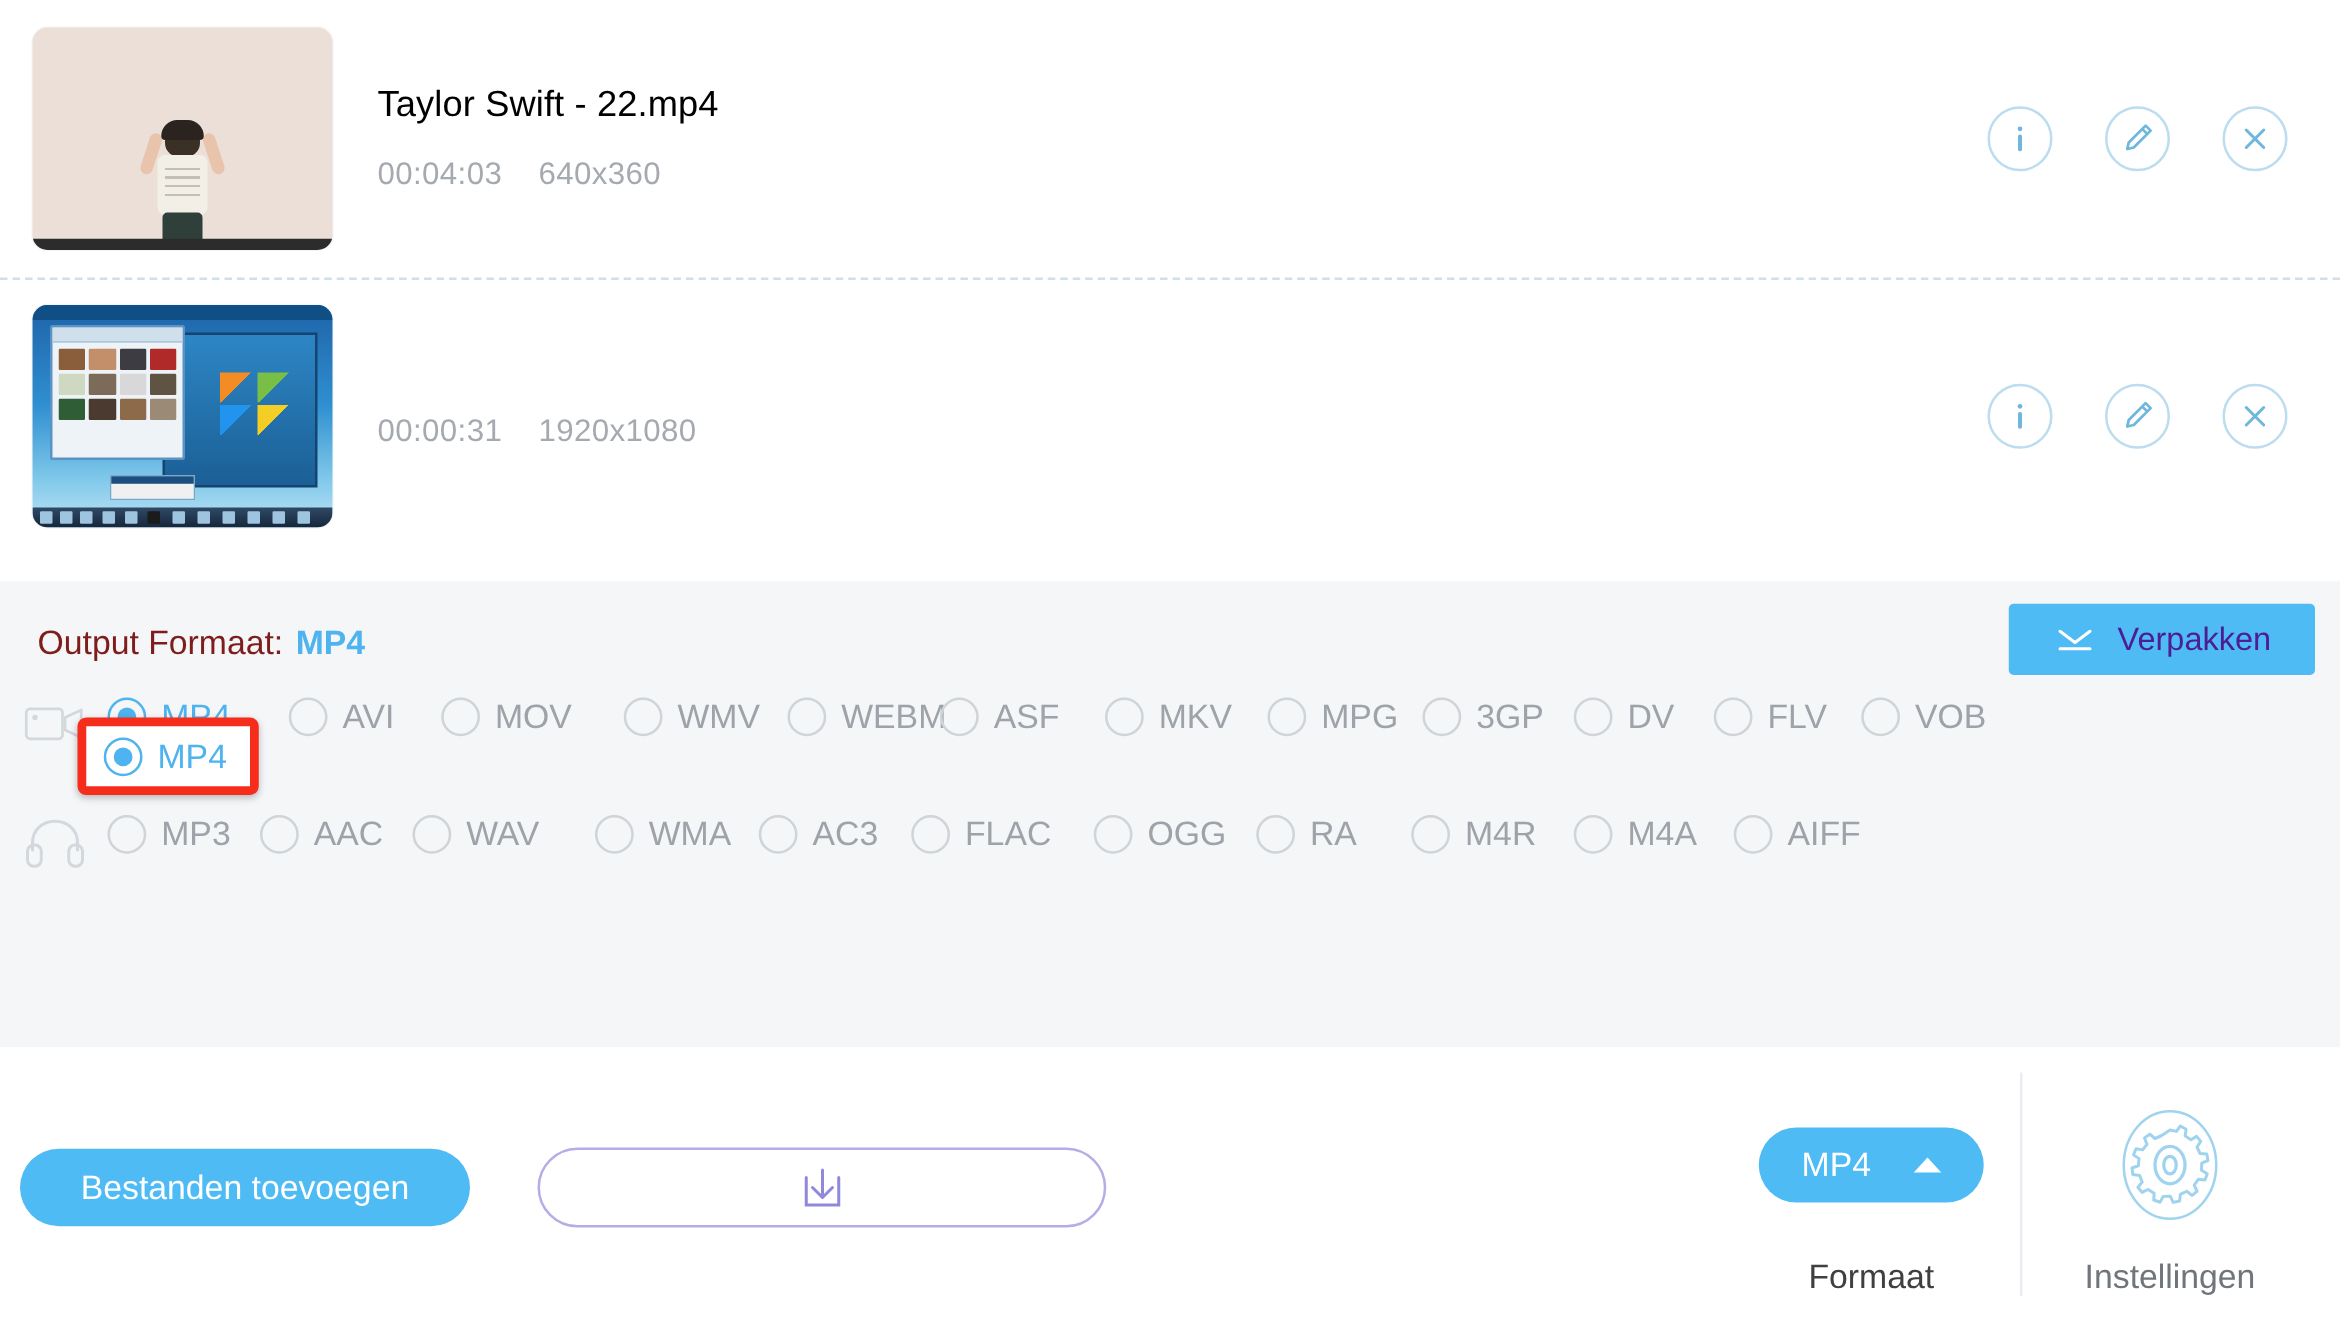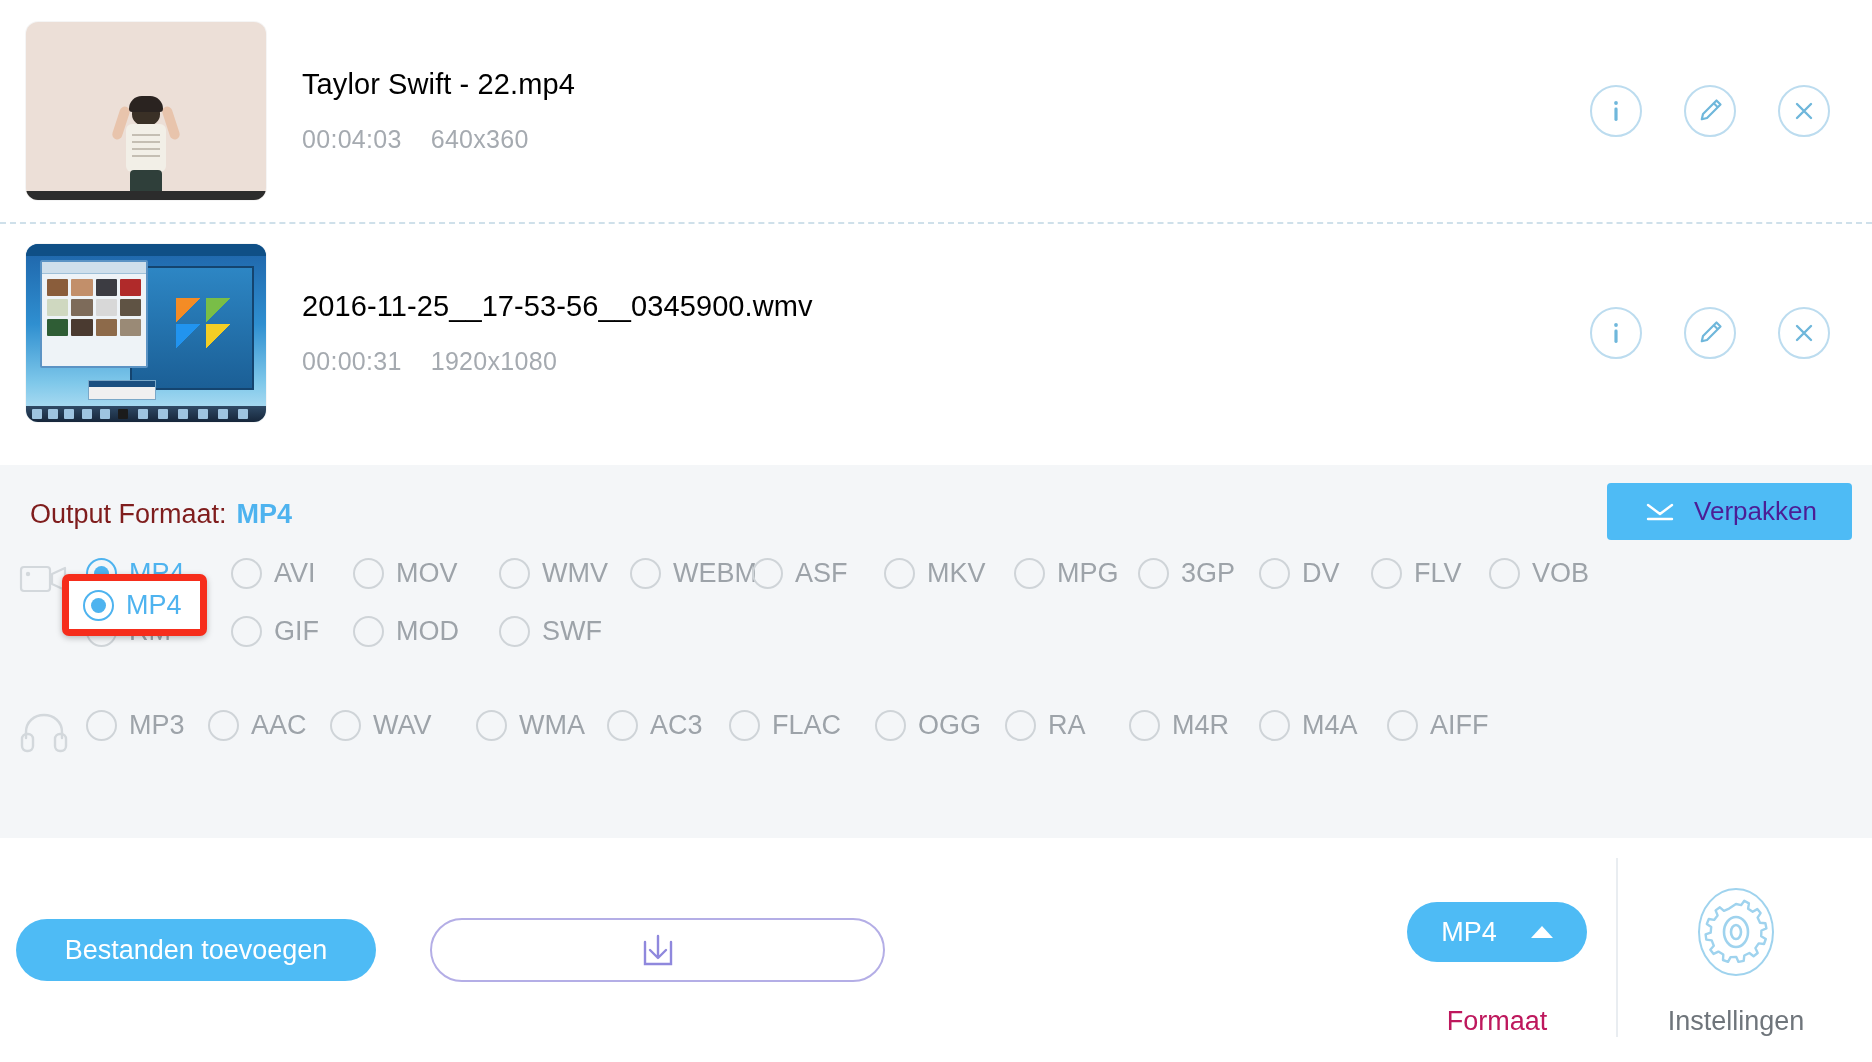--- a/index.html
+++ b/index.html
@@ -162,21 +162,21 @@
   }
 
   .tools { position:absolute; right:18px; top:20px; display:flex; align-items:stretch; }
   .tool {
     width: 238px; display:flex; flex-direction:column; align-items:center;
     justify-content:flex-start; padding-top: 22px; cursor:pointer; position:relative;
   }
   .tool + .tool { border-left: 2px solid #e9edf1; }
   .tool-icon { height:104px; display:flex; align-items:center; justify-content:center; }
   .tool-label { font-size:27px; color:#6f757b; margin-top: 22px; }
-  .tool.active .tool-label { color:#be185d; }
+  .tool.active .tool-label { color:#404040; }
   .pill {
     background:#4ebbf5; color:#fff; border-radius:30px;
     height:60px; min-width:180px; display:flex; align-items:center; justify-content:center;
     gap:34px; font-size:27px;
   }
   .caret-up {
     width:0; height:0; border-left:11px solid transparent; border-right:11px solid transparent;
     border-bottom:12px solid #fff;
   }
 </style>
@@ -262,21 +262,20 @@
             <span style="left:92px;background:#1b1b1b"></span>
           <span style="left:112px"></span>
             <span style="left:132px"></span>
           <span style="left:152px"></span>
             <span style="left:172px"></span>
           <span style="left:192px"></span>
             <span style="left:212px"></span>
         </div>
       </div>
       <div class="file-meta">
-        <div class="file-name">2016-11-25__17-53-56__0345900.wmv</div>
         <div class="file-sub">
           <span>00:00:31</span>
           &nbsp;&nbsp;
           <span>1920x1080</span>
         </div>
       </div>
       <div class="row-actions">
         <div class="circ-btn">
           <svg width="34" height="34" viewBox="0 0 34 34">
             <circle cx="17" cy="9" r="1.9" fill="#6fb7db"></circle>
@@ -366,38 +365,20 @@
           <div class="opt" style="width:118px">
             <span class="radio"></span>
             <span class="opt-label">FLV</span>
           </div>
           <div class="opt">
             <span class="radio"></span>
             <span class="opt-label">VOB</span>
           </div>
         </div>
 
-        <div class="fmt-row">
-          <div class="opt" style="width:145px">
-            <span class="radio"></span>
-            <span class="opt-label">RM</span>
-          </div>
-          <div class="opt" style="width:122px">
-            <span class="radio"></span>
-            <span class="opt-label">GIF</span>
-          </div>
-          <div class="opt" style="width:146px">
-            <span class="radio"></span>
-            <span class="opt-label">MOD</span>
-          </div>
-          <div class="opt">
-            <span class="radio"></span>
-            <span class="opt-label">SWF</span>
-          </div>
-        </div>
       </div>
     </div>
 
     <div class="fmt-group" style="margin-top:36px;">
       <span class="fmt-icon">
         <svg width="54" height="46" viewBox="0 0 54 46">
           <path d="M8 30V24c0-10 8-17 18-17s18 7 18 17v6" fill="none" stroke="#d3d8dc" stroke-width="2.4" stroke-linecap="round"></path>
           <rect x="4" y="26" width="11" height="17" rx="5" fill="none" stroke="#d3d8dc" stroke-width="2.4"></rect>
           <rect x="37" y="26" width="11" height="17" rx="5" fill="none" stroke="#d3d8dc" stroke-width="2.4"></rect>
         </svg>

